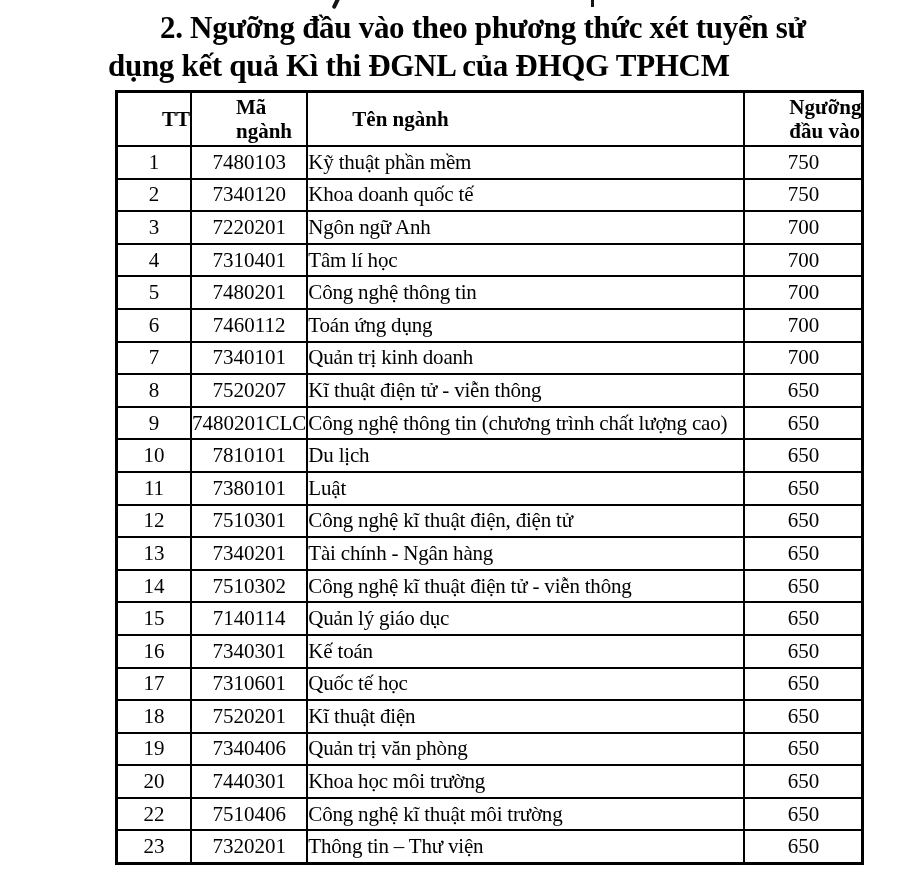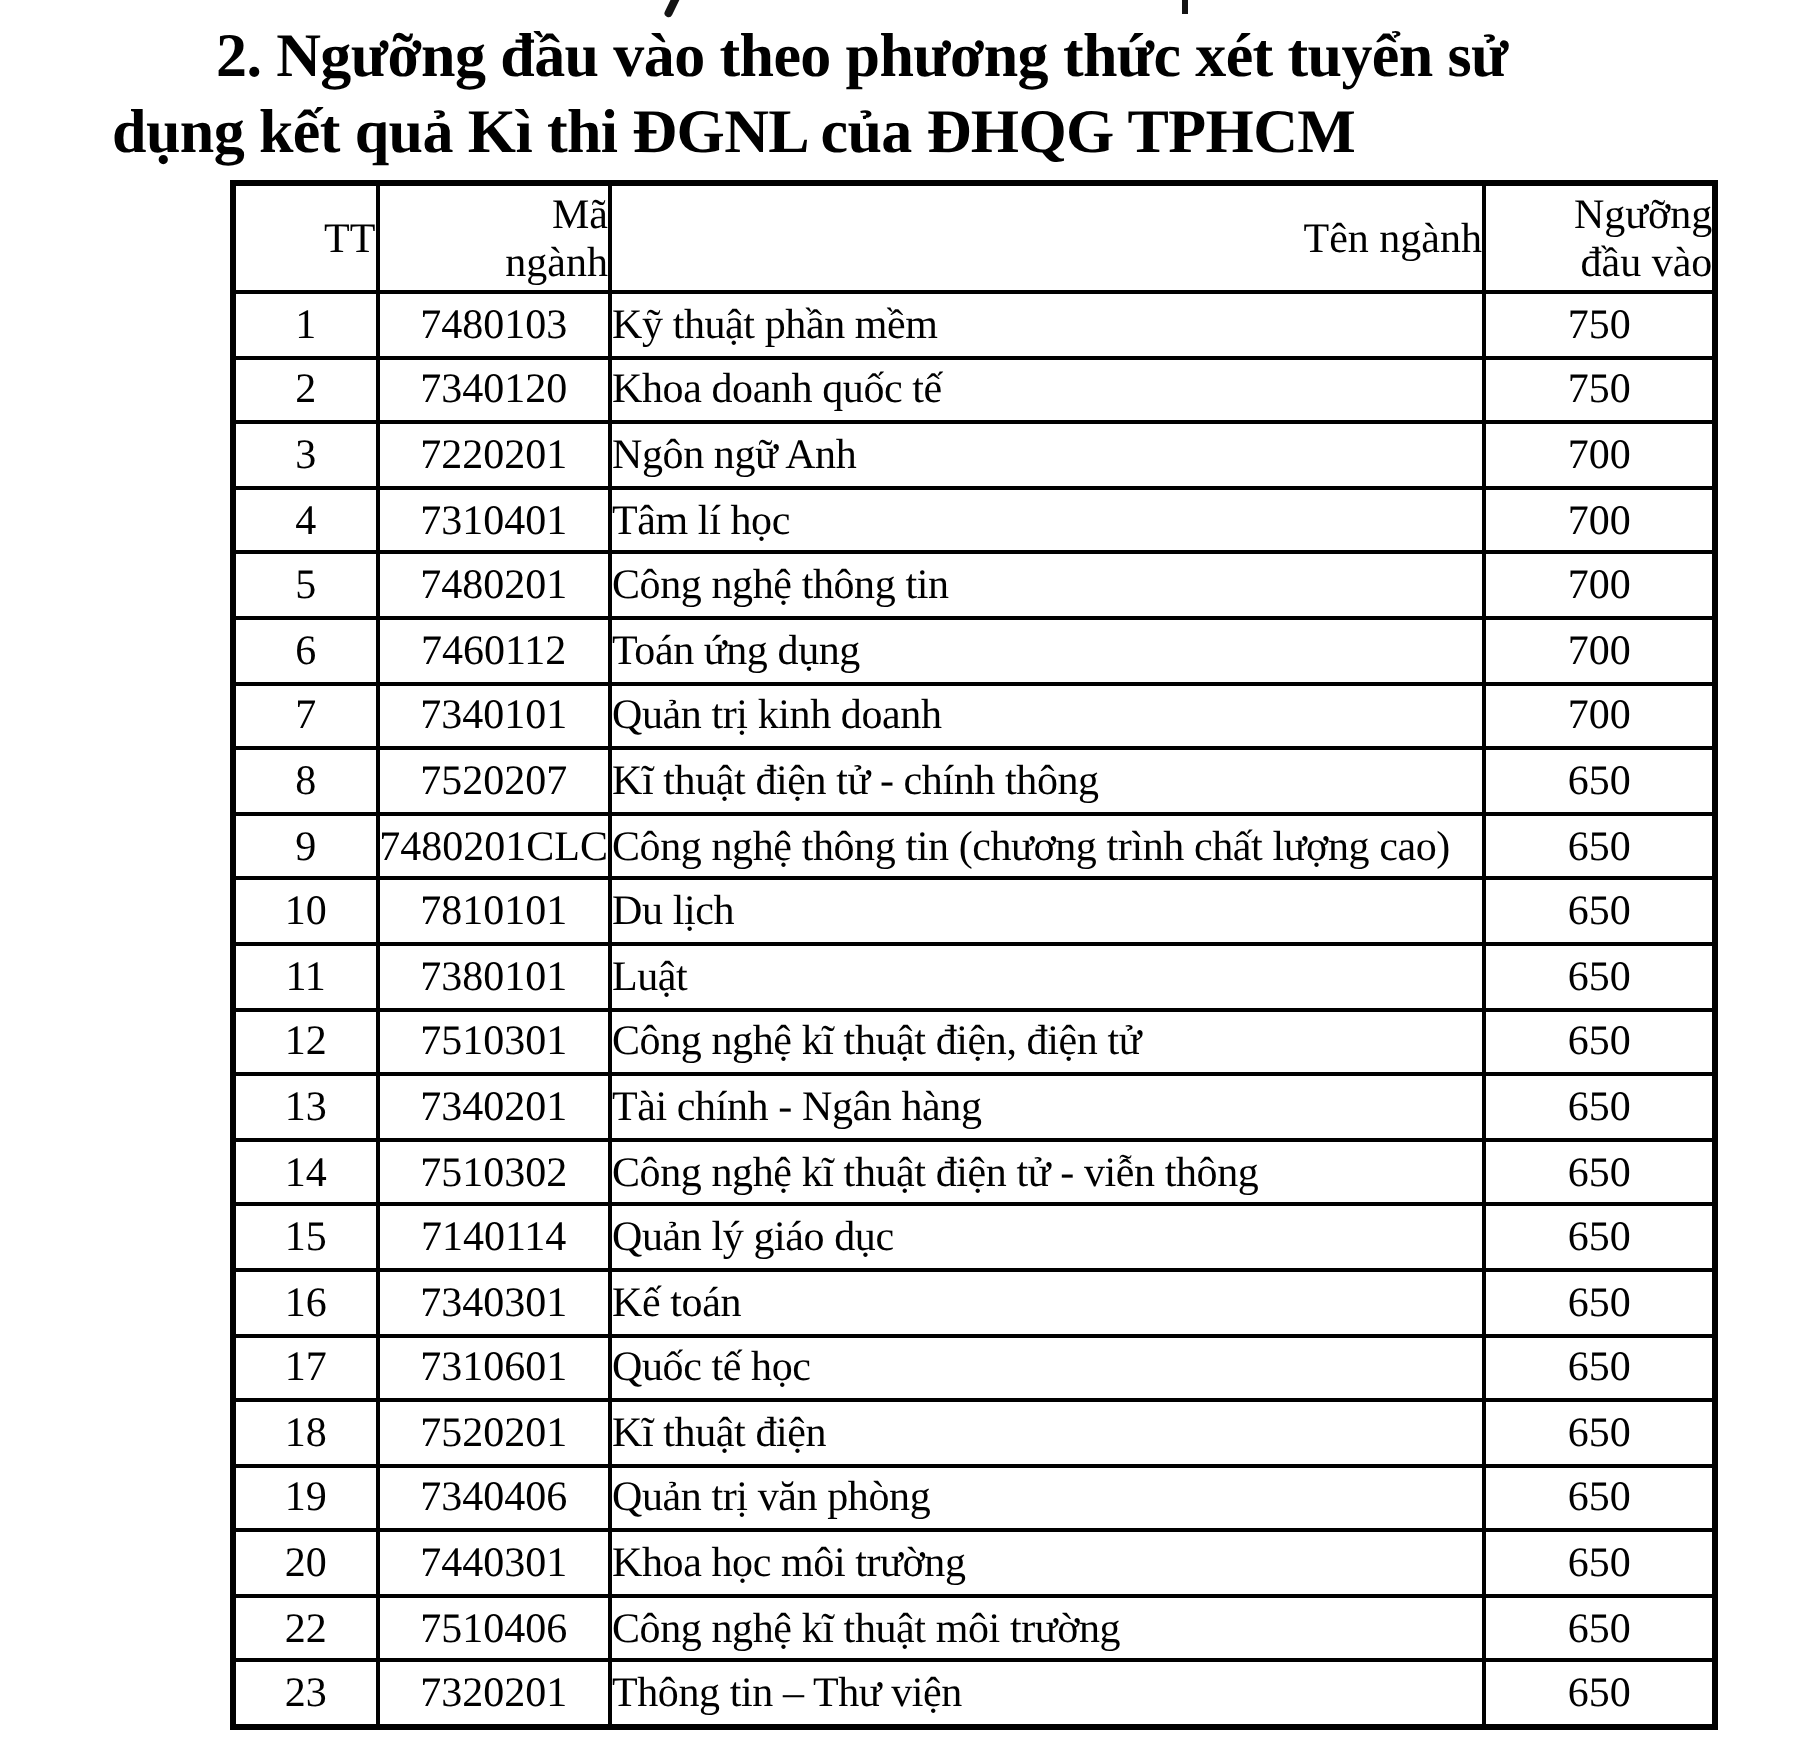--- a/index.html
+++ b/index.html
@@ -28,21 +28,21 @@
     transform: rotate(26deg);
     border-radius: 0 0 3px 3px;
   }
   .frag-2 {
     left: 591px;
     top: -2px;
     width: 3px;
     height: 9px;
   }
   .title-block {
-    margin: 9px 28px 5px 56px;
+    margin: 9px 28px 5px 108px;
     font-weight: bold;
     font-size: 31px;
     line-height: 38px;
     letter-spacing: -0.3px;
   }
   .title-line {
     white-space: nowrap;
   }
   .title-line.first {
     padding-left: 52px;
@@ -58,22 +58,22 @@
   .c-ten { width: 437px; }
   .c-ng  { width: 108px; }
   .tbl th, .tbl td {
     border: 2px solid #000;
     padding: 0;
     overflow: hidden;
     font-size: 21px;
   }
   .tbl thead th {
     height: 52px;
-    font-weight: normal;
-    text-align: right;
+    font-weight: bold;
+    text-align: left;
     line-height: 24px;
     vertical-align: middle;
     padding-left: 44px;
   }
   .tbl tbody td {
     height: 30.6px;
     white-space: nowrap;
     vertical-align: middle;
     line-height: 1;
   }
@@ -151,21 +151,21 @@
   </tr>
         <tr>
     <td class="td-tt">7</td>
     <td class="td-ma">7340101</td>
     <td class="td-ten">Quản trị kinh doanh</td>
     <td class="td-ng">700</td>
   </tr>
         <tr>
     <td class="td-tt">8</td>
     <td class="td-ma">7520207</td>
-    <td class="td-ten">Kĩ thuật điện tử - chính thông</td>
+    <td class="td-ten">Kĩ thuật điện tử - viễn thông</td>
     <td class="td-ng">650</td>
   </tr>
         <tr>
     <td class="td-tt">9</td>
     <td class="td-ma">7480201CLC</td>
     <td class="td-ten">Công nghệ thông tin (chương trình chất lượng cao)</td>
     <td class="td-ng">650</td>
   </tr>
         <tr>
     <td class="td-tt">10</td>

